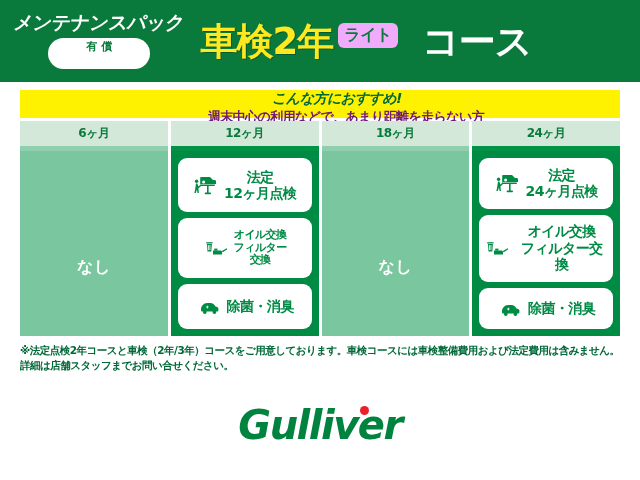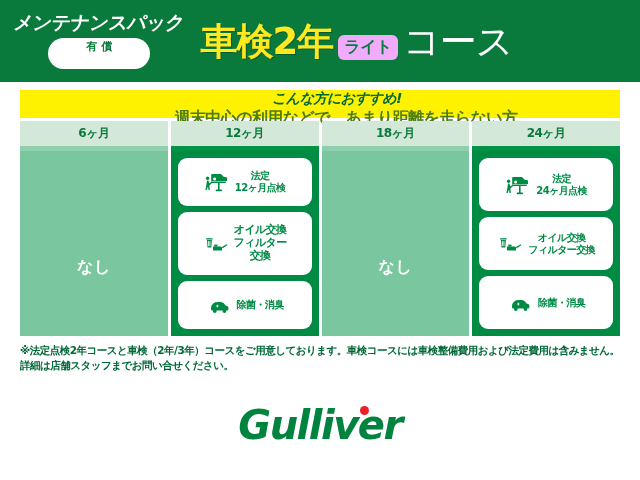--- a/index.html
+++ b/index.html
@@ -52,21 +52,21 @@
     font-size: 11px;
     font-weight: 700;
     letter-spacing: 4px;
     padding: 3px 34px 16px 38px;
     line-height: 1.1;
     white-space: nowrap;
     text-align: center;
   }
   .course-block {
     display: flex;
-    align-items: flex-end;
+    align-items: flex-start;
     flex: 1 1 auto;
     justify-content: flex-start;
     white-space: nowrap;
   }
   .course-yellow {
     color: #ffe81f;
     font-size: 37px;
     font-weight: 700;
     line-height: 1;
     letter-spacing: -1px;
@@ -79,23 +79,24 @@
     font-weight: 700;
     border-radius: 6px;
     padding: 4px 6px 5px;
     line-height: 1;
     margin: 0 5px;
     letter-spacing: -0.5px;
   }
   .course-white {
     color: #ffffff;
     font-size: 37px;
-    font-weight: 400;
+    font-weight: 700;
     line-height: 1;
     letter-spacing: -1px;
+    margin-left: 19px;
   }
 
   
   .content {
     padding: 8px 20px 0 20px;
     box-sizing: border-box;
   }
 
   
   .recommend-banner {
@@ -109,22 +110,22 @@
   }
   .recommend-title {
     color: #006837;
     font-size: 14px;
     font-weight: 700;
     font-style: italic;
     letter-spacing: -0.5px;
     white-space: nowrap;
   }
   .recommend-note {
-    color: #4d7c0f;
-    font-size: 16px;
+    color: #701a75;
+    font-size: 13px;
     font-weight: 700;
     letter-spacing: -0.6px;
     margin-left: 18px;
     white-space: nowrap;
   }
 
   
   .table {
     display: flex;
     margin-top: 3px;
@@ -197,21 +198,21 @@
   .card .ico svg { display: block; }
   .card-text {
     color: #008b45;
     font-size: 11px;
     font-weight: 700;
     line-height: 1.18;
     letter-spacing: -0.6px;
     text-align: center;
     white-space: pre-line;
   }
-  .card.wide .card-text { font-size: 10px; }
+  .card.wide .card-text { font-size: 14px; }
 
   
   .footnote {
     margin-top: 7px;
     color: #006837;
     font-size: 10.5px;
     font-weight: 700;
     line-height: 1.45;
     letter-spacing: -0.5px;
   }

